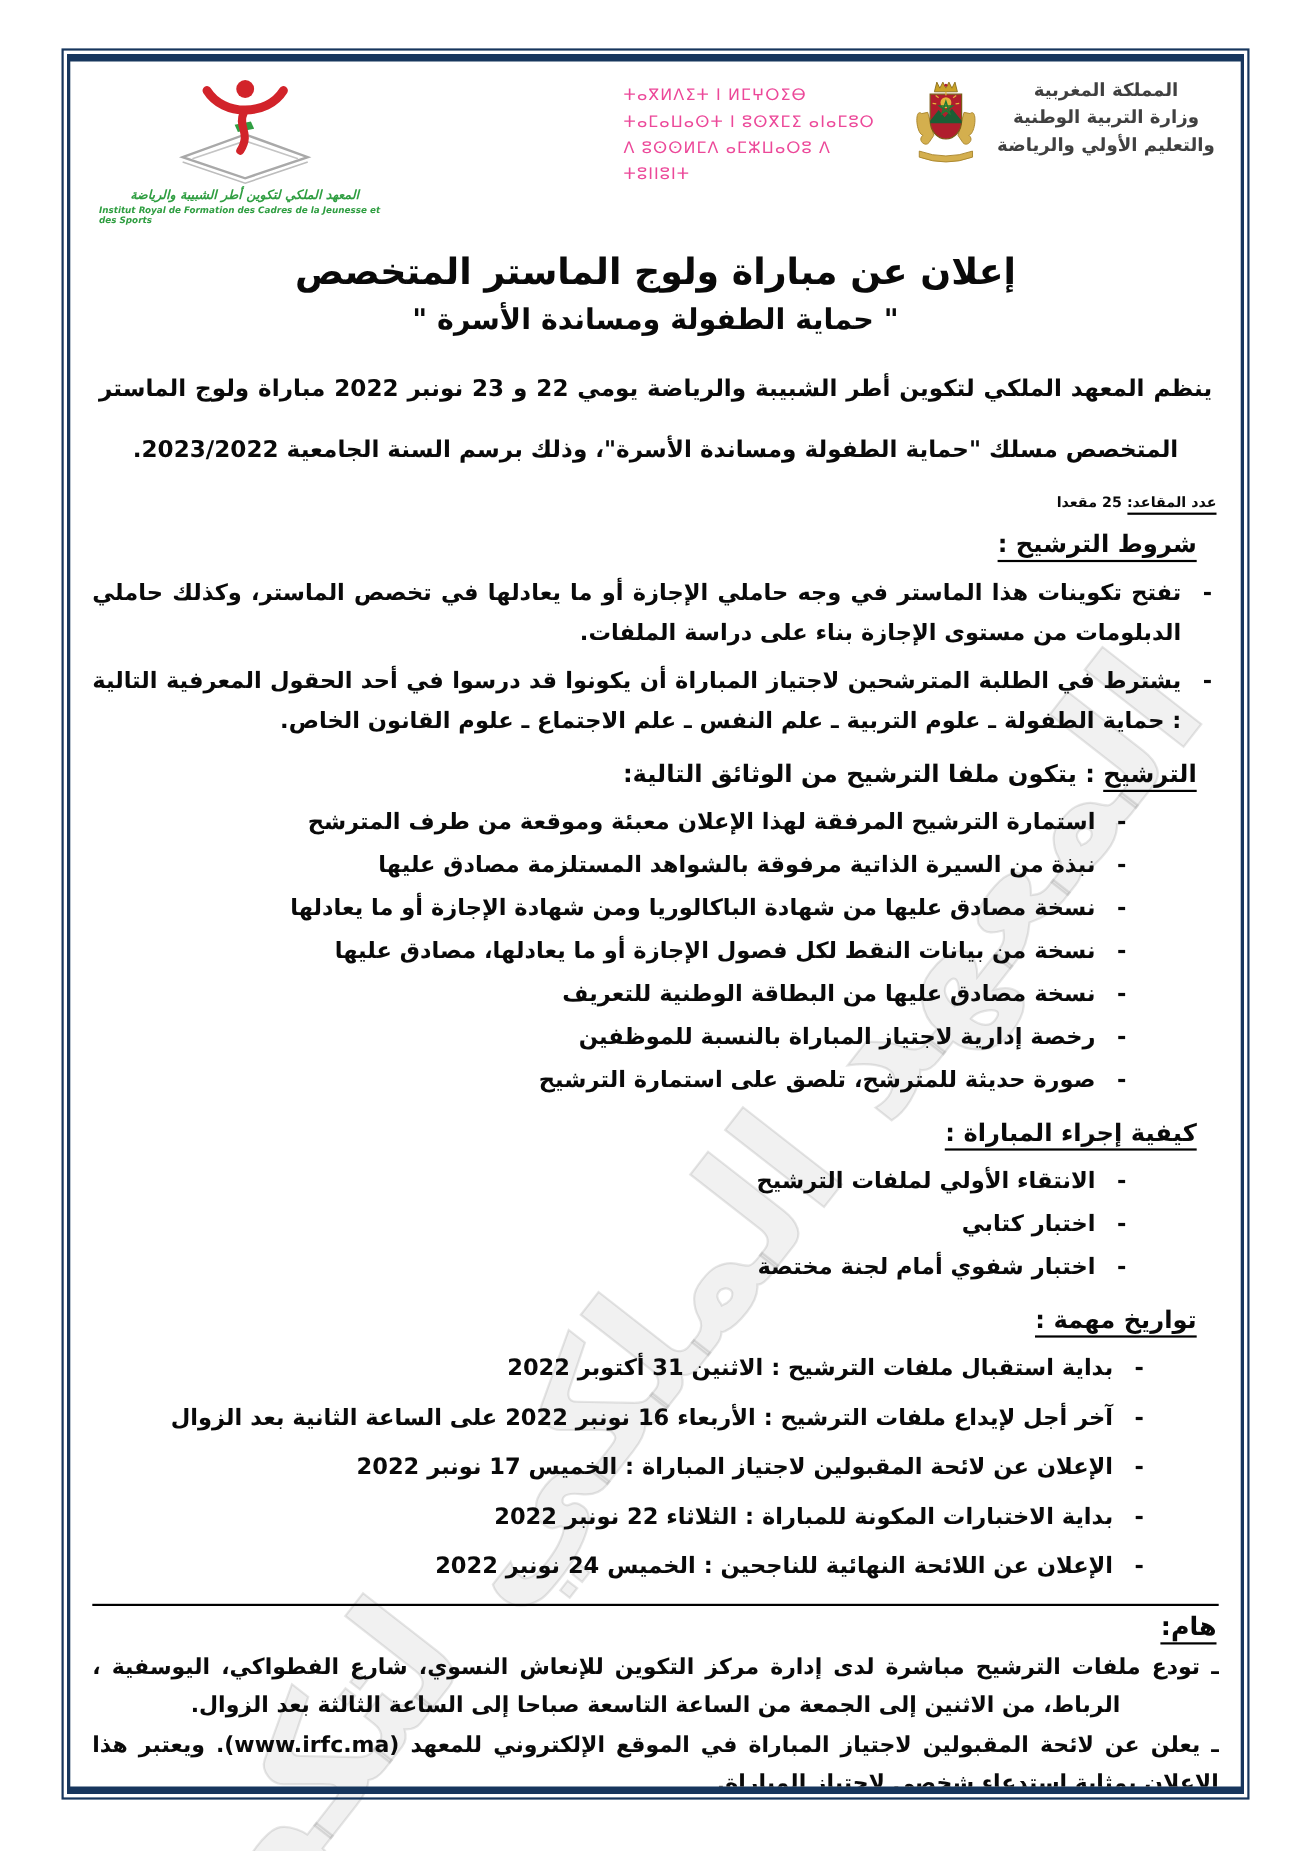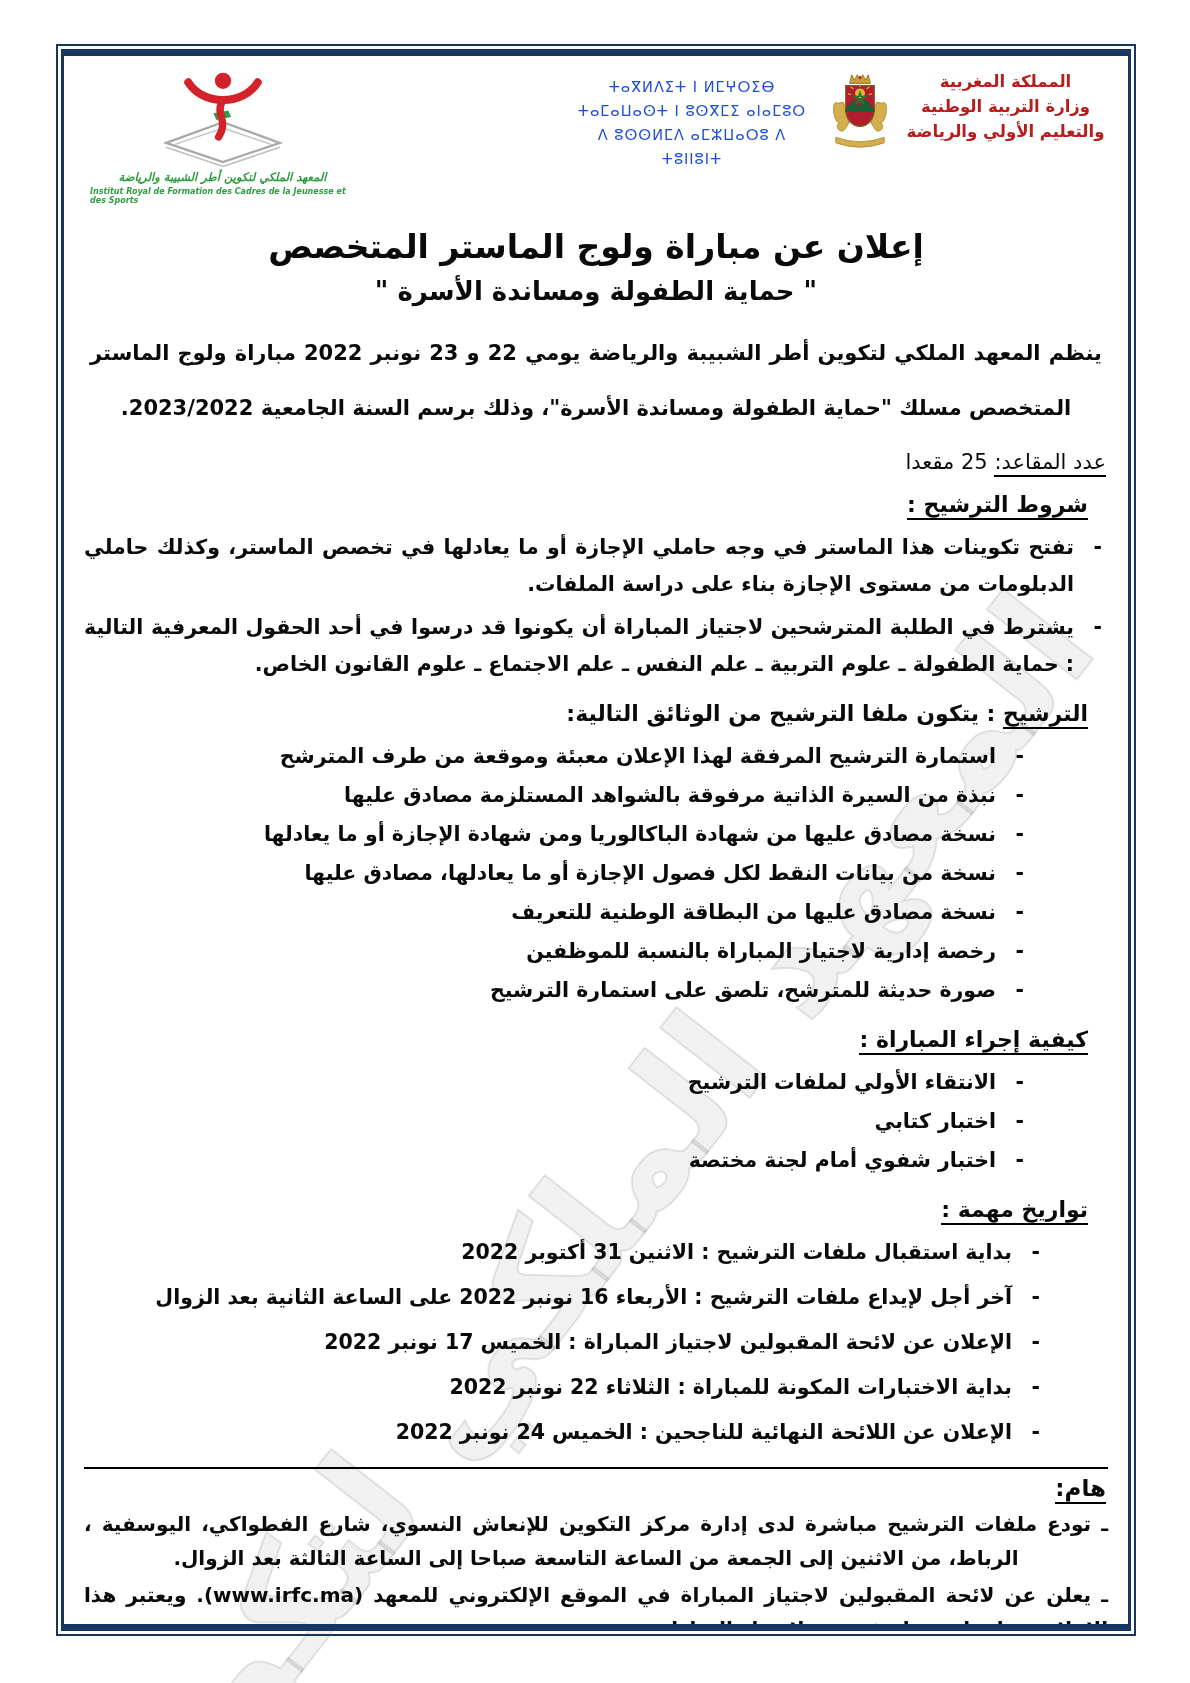--- a/index.html
+++ b/index.html
@@ -30,31 +30,31 @@
   .frame-inner{
     width:100%; height:100%;
     border-top:7px solid var(--frame-navy);
     border-bottom:7px solid var(--frame-navy);
     border-left:3px solid var(--frame-navy);
     border-right:3px solid var(--frame-navy);
     padding:14px 20px 10px 20px; overflow:hidden; position:relative;
   }
   
   .doc-header{display:flex; align-items:flex-start; margin-bottom:6px;}
-  .ministry{width:205px; text-align:center; font-weight:bold; font-size:16.5px; line-height:1.5; color:#b91c1c;}
+  .ministry{width:205px; text-align:center; font-weight:bold; font-size:16.5px; line-height:1.5; color:#404040;}
   .coat{width:66px; margin:0 10px; flex:none;}
-  .tifinagh{width:250px; direction:ltr; text-align:center; font-size:14.5px; line-height:1.65; color:#1d4ed8; letter-spacing:1px; padding-top:6px;}
+  .tifinagh{width:250px; direction:ltr; text-align:left; font-size:14.5px; line-height:1.65; color:#ec4899; letter-spacing:1px; padding-top:6px;}
   .logo{margin-right:auto; margin-left:6px; width:265px; display:flex; flex-direction:column; align-items:center; padding-top:2px;font-style:italic;}
   .logo-ar{color:var(--logo-green); font-size:11.5px; font-weight:bold; margin-top:2px; letter-spacing:1px;}
   .logo-fr{color:var(--logo-green); font-size:8px; font-weight:bold; direction:ltr; margin-top:3px;}
   
   h1.title{text-align:center; font-size:33px; font-weight:bold; margin-top:22px;}
   h2.subtitle{text-align:center; font-size:26px; font-weight:bold; margin-top:10px;}
   .intro{font-size:21px; font-weight:bold; text-align:justify; text-align-last:center; line-height:55px; margin:20px 6px 0 6px;}
-  .seats{font-size:21px; font-weight:normal; margin:14px 2px 0 0;}
+  .seats{font-size:13px; font-weight:bold; margin:14px 2px 0 0;}
   .u{border-bottom:2.5px solid #000; padding-bottom:1px;}
   .sec{font-size:22px; font-weight:bold; margin:18px 20px 12px 0;}
   .sec .rest{font-weight:bold;}
   
   ul.list{list-style:none;}
   ul.list li{position:relative; font-size:20.5px; font-weight:bold; line-height:37px;}
   ul.list li::before{content:"-"; position:absolute; top:0;}
   ul.list-a li{padding-right:34px; text-align:justify; margin-bottom:6px;}
   ul.list-a li::before{right:6px;}
   ul.list-b li{padding-right:112px; margin-bottom:2px;}

